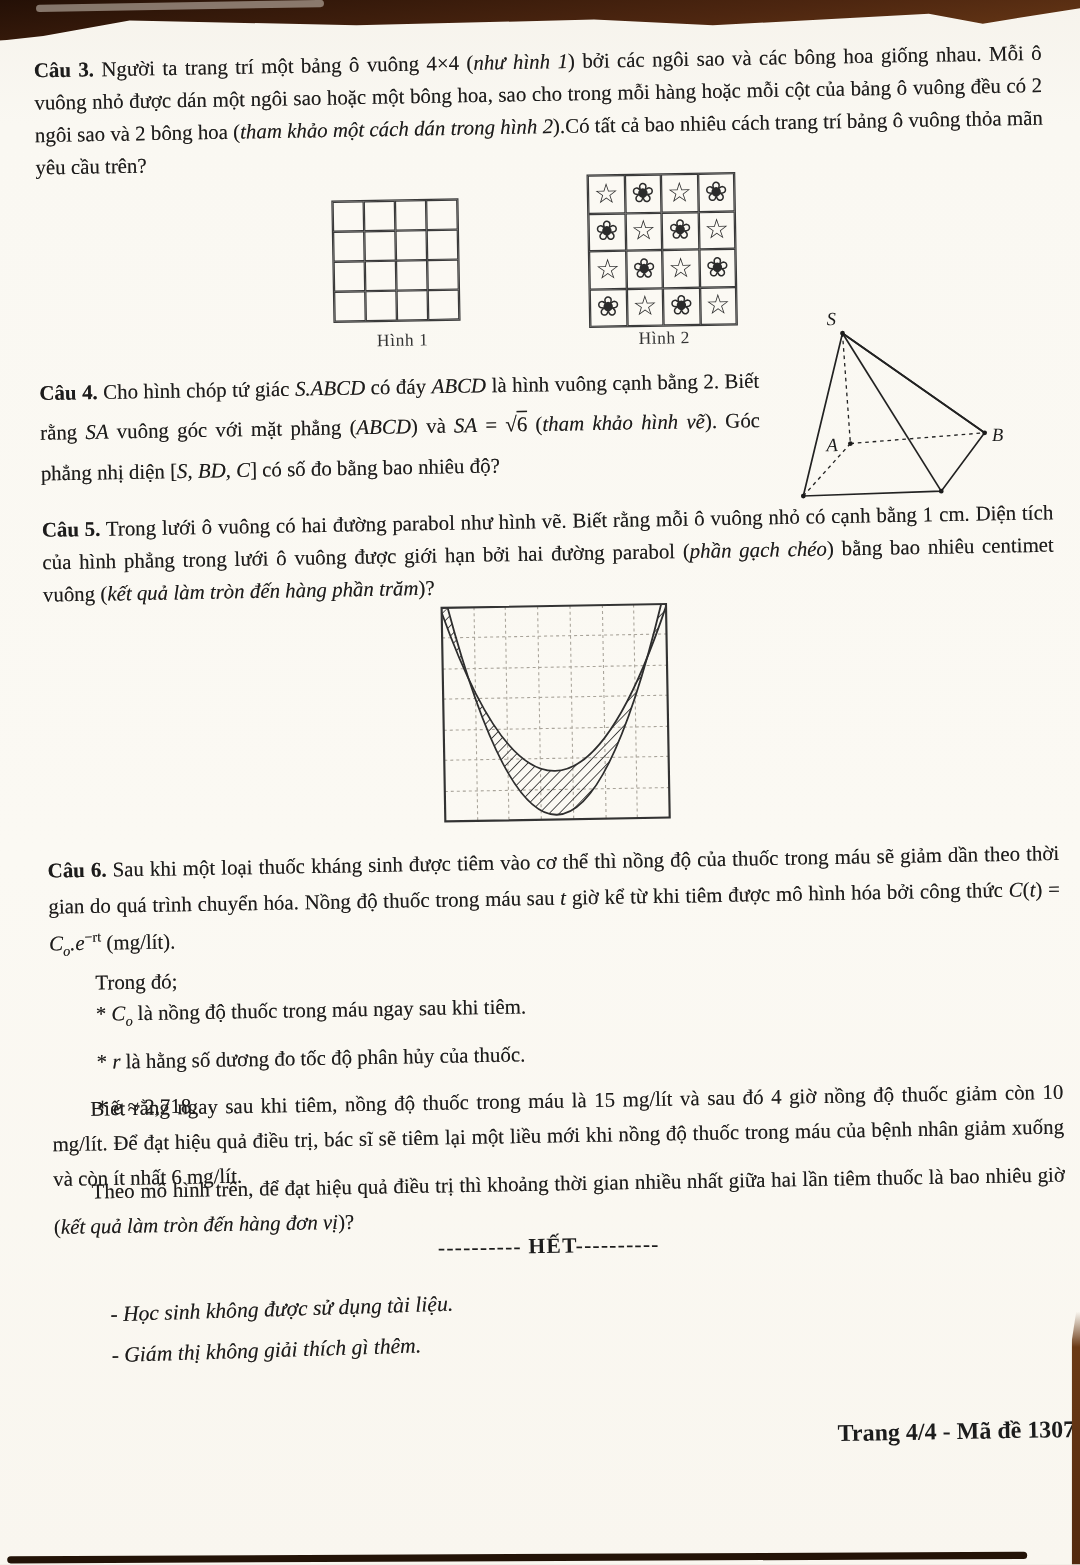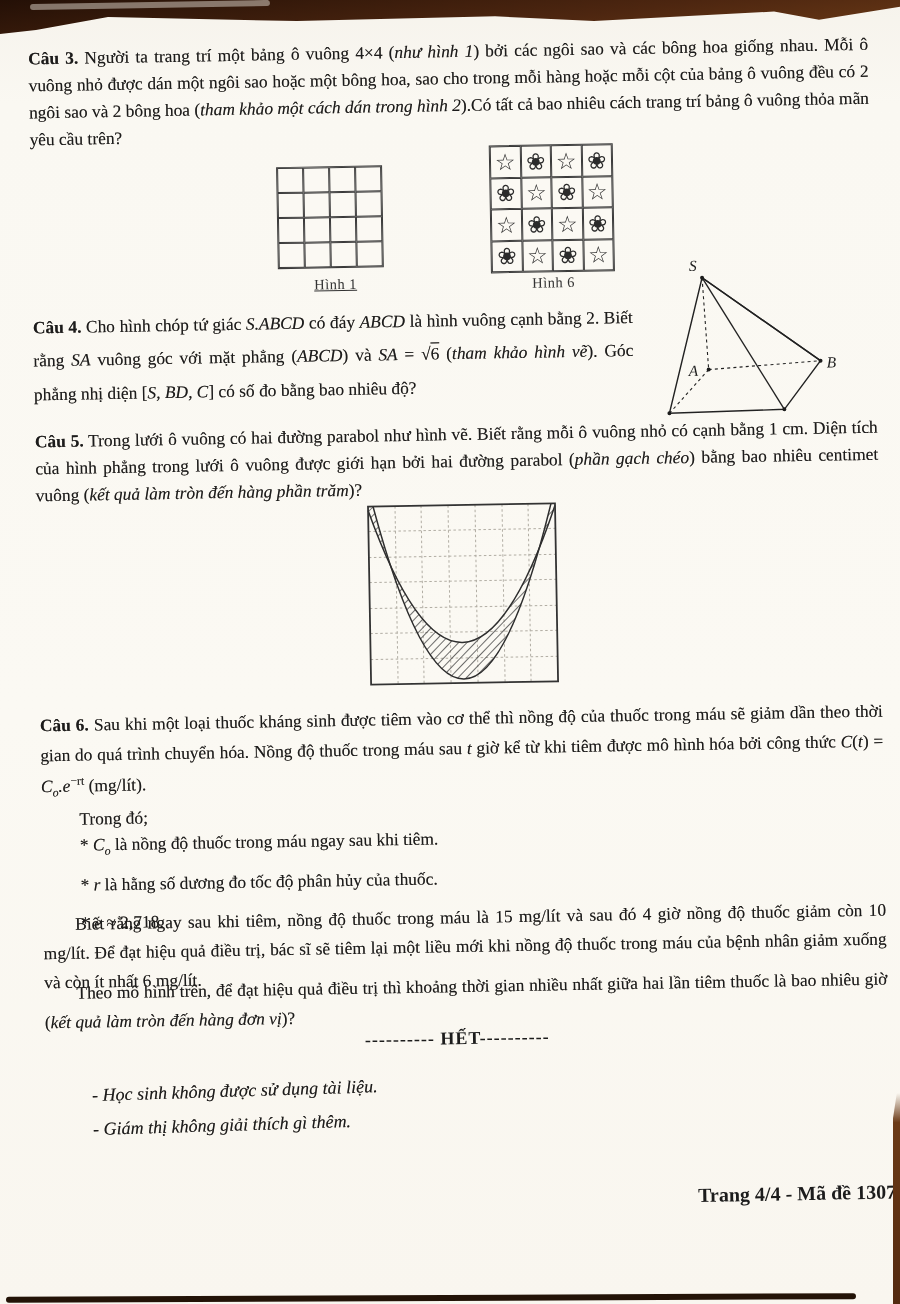--- a/index.html
+++ b/index.html
@@ -63,41 +63,41 @@
         <div class="cell"></div>
       <div class="cell"></div>
         <div class="cell"></div>
         <div class="cell"></div>
         <div class="cell"></div>
       <div class="cell"></div>
         <div class="cell"></div>
         <div class="cell"></div>
         <div class="cell"></div>
     </div>
-    <div class="fig-cap" style="left:320px;top:274px;text-decoration:underline;">Hình 1</div>
+    <div class="fig-cap" style="left:320px;top:274px;">Hình 1</div>
 
     <div class="grid4" style="position:absolute;left:497px;top:146px;width:122px;height:126px;font-size:23px;" id="fig2-grid">
         <div class="cell">☆</div>
         <div class="cell">❀</div>
         <div class="cell">☆</div>
         <div class="cell">❀</div>
         <div class="cell">❀</div>
         <div class="cell">☆</div>
         <div class="cell">❀</div>
         <div class="cell">☆</div>
         <div class="cell">☆</div>
         <div class="cell">❀</div>
         <div class="cell">☆</div>
         <div class="cell">❀</div>
         <div class="cell">❀</div>
         <div class="cell">☆</div>
         <div class="cell">❀</div>
         <div class="cell">☆</div>
       </div>
-    <div class="fig-cap" style="left:538px;top:276px;">Hình 6</div>
+    <div class="fig-cap" style="left:538px;top:276px;">Hình 2</div>
 
     <div class="tx" style="left:38px;top:304px;width:600px;line-height:1.92;"><span class="b">Câu 4.</span><span> Cho hình chóp tứ giác </span><span class="i">S.ABCD</span><span> có đáy </span><span class="i">ABCD</span><span> là hình vuông cạnh bằng 2. Biết rằng </span><span class="i">SA</span><span> vuông góc với mặt phẳng (</span><span class="i">ABCD</span><span>) và </span><span class="i">SA</span><span> = √</span><span class="ol">6</span><span> (</span><span class="i">tham khảo hình vẽ</span><span>). Góc phẳng nhị diện [</span><span class="i">S, BD, C</span><span>] có số đo bằng bao nhiêu độ?</span></div>
 
     <svg style="position:absolute;left:648px;top:256px;pointer-events:none;" width="205" height="175" viewBox="0 0 205 175">
       <g stroke="#222" stroke-width="1.4" fill="none">
         <path d="M60,26 L25,161 L140,159 L177,111 Z"></path>
         <path d="M60,26 L140,159"></path>
         <path d="M60,26 L177,111"></path>
       </g>
       <g stroke="#222" stroke-width="1.1" stroke-dasharray="3,3.2" fill="none">

